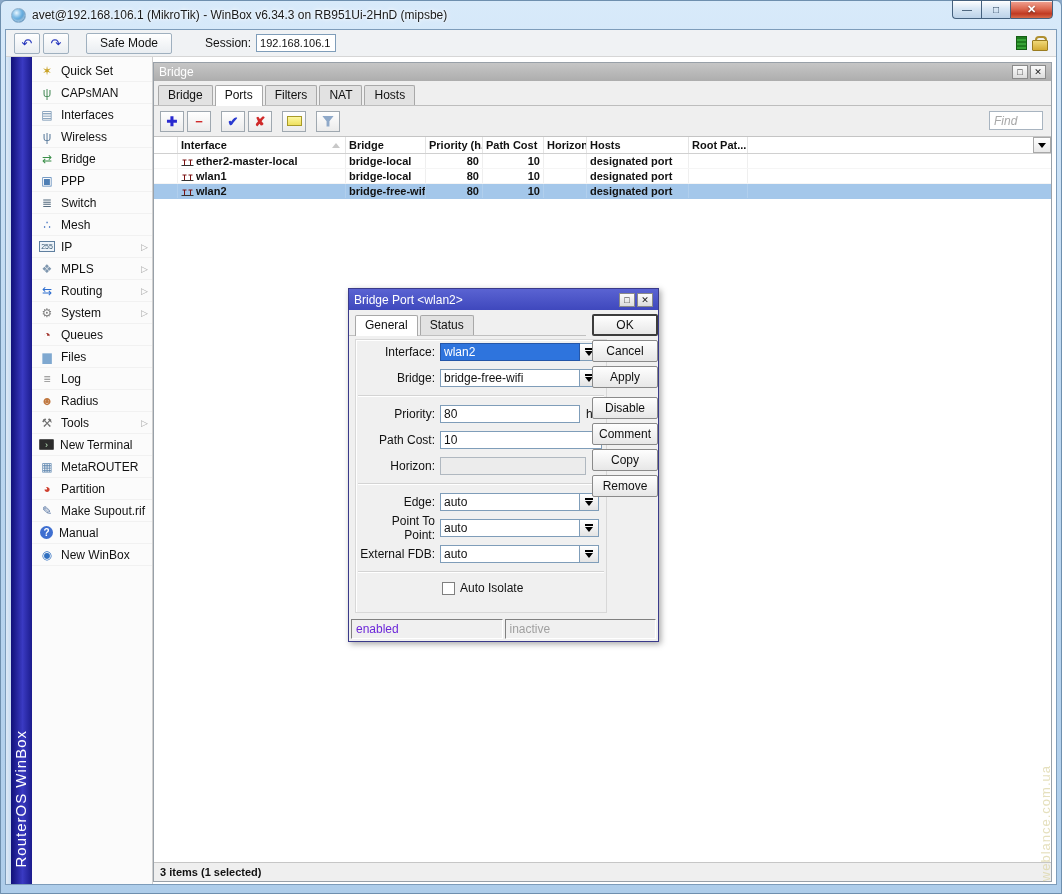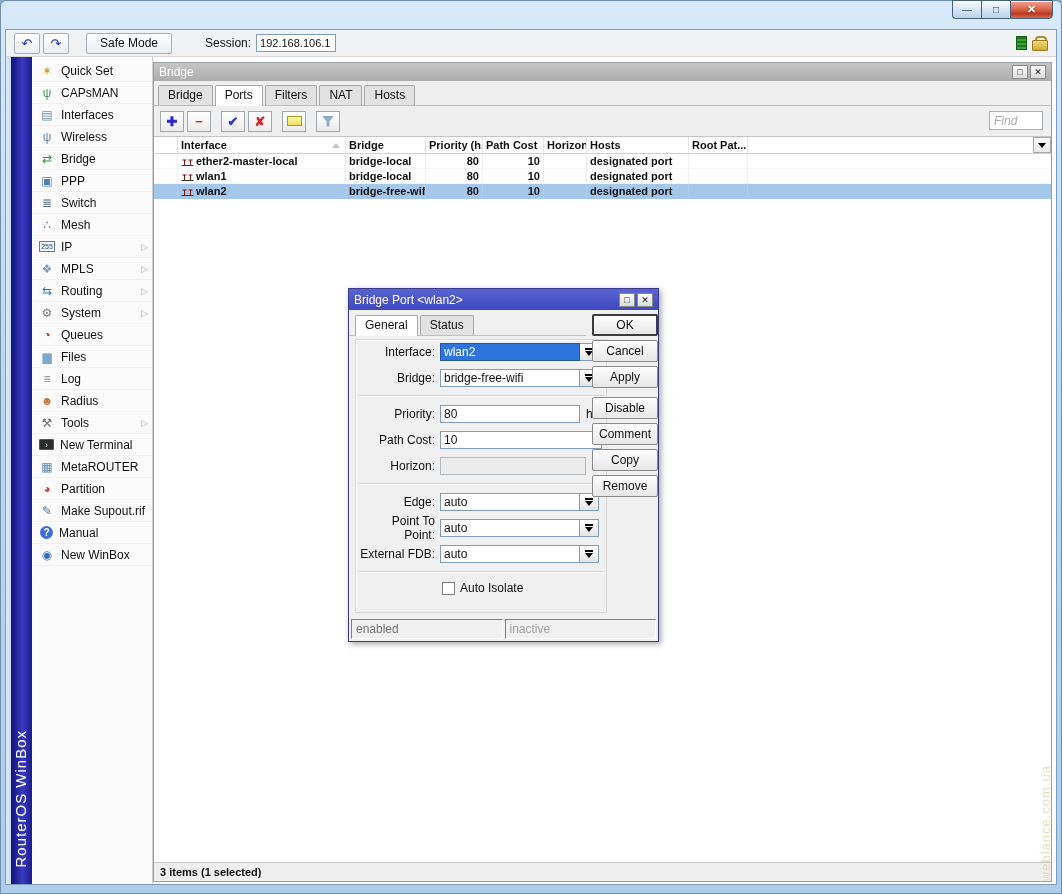--- a/index.html
+++ b/index.html
@@ -151,30 +151,34 @@
   .checkbox { width:13px; height:13px; border:1px solid #808080; background:#fff; }
   .chk-label { font-size:12px; color:#111; }
   .dlg-buttons { position:absolute; right:0; top:25px; width:66px; }
   .dlg-btn { height:22px; border:1px solid #8a8a8a; background:linear-gradient(#fefefe,#e7e7e7);
              border-radius:2px; display:flex; align-items:center; justify-content:center; font-size:12px;
              margin-bottom:4px; color:#111; }
   .dlg-btn.default { border:2px solid #3c3c3c; }
   .dlg-btn.gap { margin-top:9px; }
   .dlg-status { position:absolute; left:2px; right:2px; bottom:2px; height:20px; display:flex; gap:2px; }
   .status-box { flex:1; border:1px solid; border-color:#808080 #fff #fff #808080; background:#f0f0f0;
-                display:flex; align-items:center; padding:0 4px; font-size:12px; color:#737373; }
+                display:flex; align-items:center; padding:0 4px; font-size:12px; color:#6d28d9; }
   .status-box.inactive { color:#a0a0a0; }
 
   .watermark { position:absolute; right:8px; bottom:12px; writing-mode:vertical-rl; transform:rotate(180deg);
                font-size:13px; color:#ddd6a8; opacity:.75; letter-spacing:1px; }
 </style>
 </head>
 <body>
 
 <div class="win">
+  <div class="titlebar">
+    <span class="app-icon"></span>
+    <span class="title-text">avet@192.168.106.1 (MikroTik) - WinBox v6.34.3 on RB951Ui-2HnD (mipsbe)</span>
+  </div>
   <div class="win-controls" id="win-controls">
       <div class="wc min">
         <span>—</span>
       </div>
       <div class="wc max">
         <span>□</span>
       </div>
       <div class="wc close">
         <span>✕</span>
       </div>

